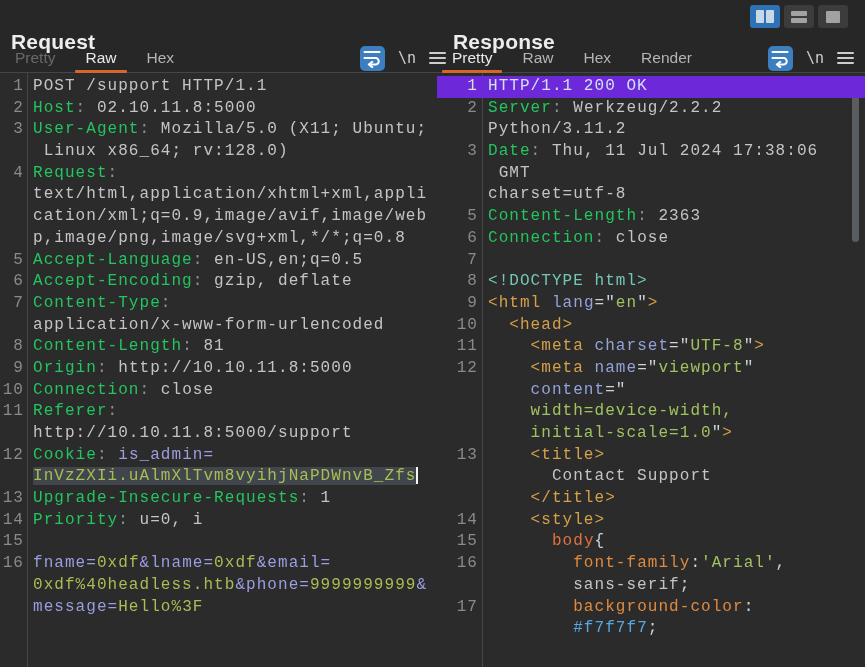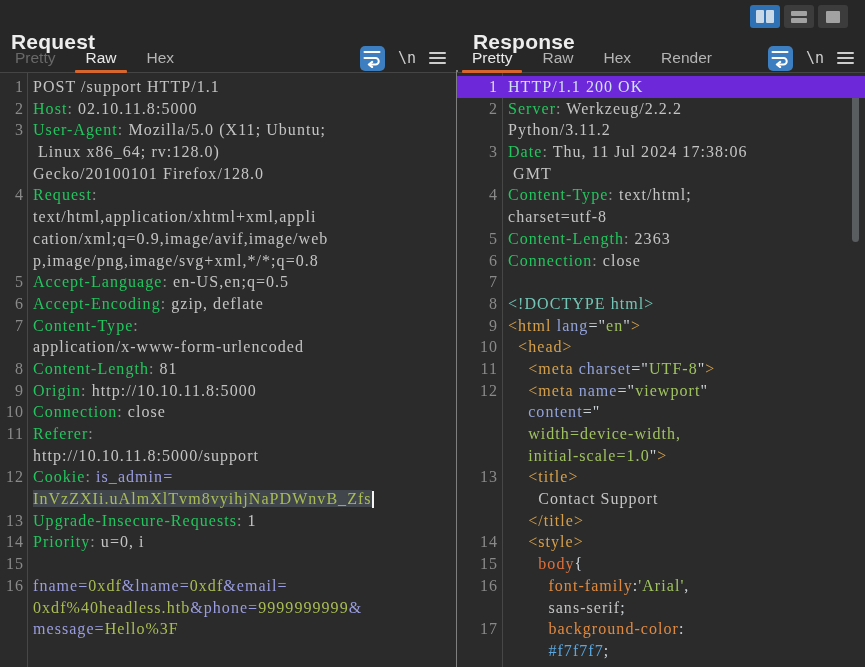--- a/index.html
+++ b/index.html
@@ -5,21 +5,21 @@
   html,body{margin:0;padding:0;}
   body{
     width:865px;height:667px;position:relative;overflow:hidden;
     background:#272727;
     font-family:"Liberation Sans",sans-serif;
     -webkit-font-smoothing:antialiased;
   }
   
   .panel{position:absolute;top:0;bottom:0;}
   .panel-request{left:0;width:457px;}
-  .panel-response{left:457px;right:0;}
+  .panel-response{left:437px;right:0;}
   .vdivider{position:absolute;left:456px;top:70px;bottom:0;width:2px;background:#7f7f7f;}
   .panel-title{
     position:absolute;top:13px;font-size:21px;font-weight:bold;color:#ededed;letter-spacing:.2px;
   }
   .panel-request .panel-title{left:11px;}
   .panel-response .panel-title{left:16px;}
   
   .tabbar{
     position:absolute;top:44px;left:0;right:0;height:28px;
     display:flex;align-items:stretch;border-bottom:1px solid #454545;
@@ -49,21 +49,21 @@
   }
   .layout-btn.active{background:#2e72b5;}
   .layout-btn .vbar{width:8px;height:13px;background:#c9d8e6;border-radius:1px;}
   .layout-btn .hbar-wrap{display:flex;flex-direction:column;gap:2px;}
   .layout-btn .hbar{width:16px;height:5px;background:#a2a2a2;border-radius:1px;}
   .layout-btn .sq{width:14px;height:12px;background:#a2a2a2;border-radius:1px;}
   
   .editor{
     position:absolute;top:73px;left:0;right:0;bottom:0;overflow:hidden;
     background:#2b2b2b;padding-top:3px;
-    font-family:Liberation Serif, serif;
+    font-family:Liberation Mono, monospace;
     font-size:16px;letter-spacing:1.05px;
   }
   .gutter-line{position:absolute;top:0;bottom:0;width:1px;background:#474747;}
   .panel-request .gutter-line{left:27px;}
   .panel-response .gutter-line{left:45px;}
   .row{white-space:pre;height:21.7px;line-height:21.7px;position:relative;}
   .row.active{background:#6d28d9;}
   .ln{display:inline-block;text-align:right;color:#8a8a8a;}
   .panel-request .ln{width:24px;padding-right:3px;}
   .panel-response .ln{width:41px;padding-right:4px;}
@@ -136,21 +136,20 @@
           <i></i>
         </button>
     </span>
   </div>
   <div class="editor" id="req-editor">
     <div class="gutter-line"></div>
   <div class="row"><span class="ln">1</span><span class="code"><span class="tk-p">POST /support HTTP/1.1</span></span></div>
       <div class="row"><span class="ln">2</span><span class="code"><span class="tk-h">Host</span><span class="tk-c">: </span><span class="tk-p">02.10.11.8:5000</span></span></div>
       <div class="row"><span class="ln">3</span><span class="code"><span class="tk-h">User-Agent</span><span class="tk-c">: </span><span class="tk-p">Mozilla/5.0 (X11; Ubuntu;</span></span></div>
       <div class="row"><span class="ln"></span><span class="code"><span class="tk-p"> Linux x86_64; rv:128.0)</span></span></div>
-      <div class="row"><span class="ln"></span><span class="code"><span class="tk-p">Gecko/20100101 Firefox/128.0</span></span></div>
       <div class="row"><span class="ln">4</span><span class="code"><span class="tk-h">Request</span><span class="tk-c">:</span></span></div>
       <div class="row"><span class="ln"></span><span class="code"><span class="tk-p">text/html,application/xhtml+xml,appli</span></span></div>
       <div class="row"><span class="ln"></span><span class="code"><span class="tk-p">cation/xml;q=0.9,image/avif,image/web</span></span></div>
       <div class="row"><span class="ln"></span><span class="code"><span class="tk-p">p,image/png,image/svg+xml,*/*;q=0.8</span></span></div>
       <div class="row"><span class="ln">5</span><span class="code"><span class="tk-h">Accept-Language</span><span class="tk-c">: </span><span class="tk-p">en-US,en;q=0.5</span></span></div>
       <div class="row"><span class="ln">6</span><span class="code"><span class="tk-h">Accept-Encoding</span><span class="tk-c">: </span><span class="tk-p">gzip, deflate</span></span></div>
       <div class="row"><span class="ln">7</span><span class="code"><span class="tk-h">Content-Type</span><span class="tk-c">:</span></span></div>
       <div class="row"><span class="ln"></span><span class="code"><span class="tk-p">application/x-www-form-urlencoded</span></span></div>
       <div class="row"><span class="ln">8</span><span class="code"><span class="tk-h">Content-Length</span><span class="tk-c">: </span><span class="tk-p">81</span></span></div>
       <div class="row"><span class="ln">9</span><span class="code"><span class="tk-h">Origin</span><span class="tk-c">: </span><span class="tk-p">http://10.10.11.8:5000</span></span></div>
@@ -194,21 +193,20 @@
     </span>
   </div>
   <div class="editor" id="resp-editor">
     <div class="gutter-line"></div>
     <div class="scroll-thumb"></div>
   <div class="row active"><span class="ln">1</span><span class="code"><span class="tk-st">HTTP/1.1 200 OK</span></span></div>
       <div class="row"><span class="ln">2</span><span class="code"><span class="tk-h">Server</span><span class="tk-c">: </span><span class="tk-p">Werkzeug/2.2.2</span></span></div>
       <div class="row"><span class="ln"></span><span class="code"><span class="tk-p">Python/3.11.2</span></span></div>
       <div class="row"><span class="ln">3</span><span class="code"><span class="tk-h">Date</span><span class="tk-c">: </span><span class="tk-p">Thu, 11 Jul 2024 17:38:06</span></span></div>
       <div class="row"><span class="ln"></span><span class="code"><span class="tk-p"> GMT</span></span></div>
-      <div class="row"><span class="ln">4</span><span class="code"><span class="tk-h">Content-Type</span><span class="tk-c">: </span><span class="tk-p">text/html;</span></span></div>
       <div class="row"><span class="ln"></span><span class="code"><span class="tk-p">charset=utf-8</span></span></div>
       <div class="row"><span class="ln">5</span><span class="code"><span class="tk-h">Content-Length</span><span class="tk-c">: </span><span class="tk-p">2363</span></span></div>
       <div class="row"><span class="ln">6</span><span class="code"><span class="tk-h">Connection</span><span class="tk-c">: </span><span class="tk-p">close</span></span></div>
       <div class="row"><span class="ln">7</span><span class="code"></span></div>
       <div class="row"><span class="ln">8</span><span class="code"><span class="tk-d">&lt;!DOCTYPE html&gt;</span></span></div>
       <div class="row"><span class="ln">9</span><span class="code"><span class="tk-t">&lt;html</span><span class="tk-p"> </span><span class="tk-a">lang</span><span class="tk-q">="</span><span class="tk-v">en</span><span class="tk-q">"</span><span class="tk-t">&gt;</span></span></div>
       <div class="row"><span class="ln">10</span><span class="code"><span class="tk-p">  </span><span class="tk-t">&lt;head&gt;</span></span></div>
       <div class="row"><span class="ln">11</span><span class="code"><span class="tk-p">    </span><span class="tk-t">&lt;meta</span><span class="tk-p"> </span><span class="tk-a">charset</span><span class="tk-q">="</span><span class="tk-v">UTF-8</span><span class="tk-q">"</span><span class="tk-t">&gt;</span></span></div>
       <div class="row"><span class="ln">12</span><span class="code"><span class="tk-p">    </span><span class="tk-t">&lt;meta</span><span class="tk-p"> </span><span class="tk-a">name</span><span class="tk-q">="</span><span class="tk-v">viewport</span><span class="tk-q">"</span></span></div>
       <div class="row"><span class="ln"></span><span class="code"><span class="tk-p">    </span><span class="tk-a">content</span><span class="tk-q">="</span></span></div>

